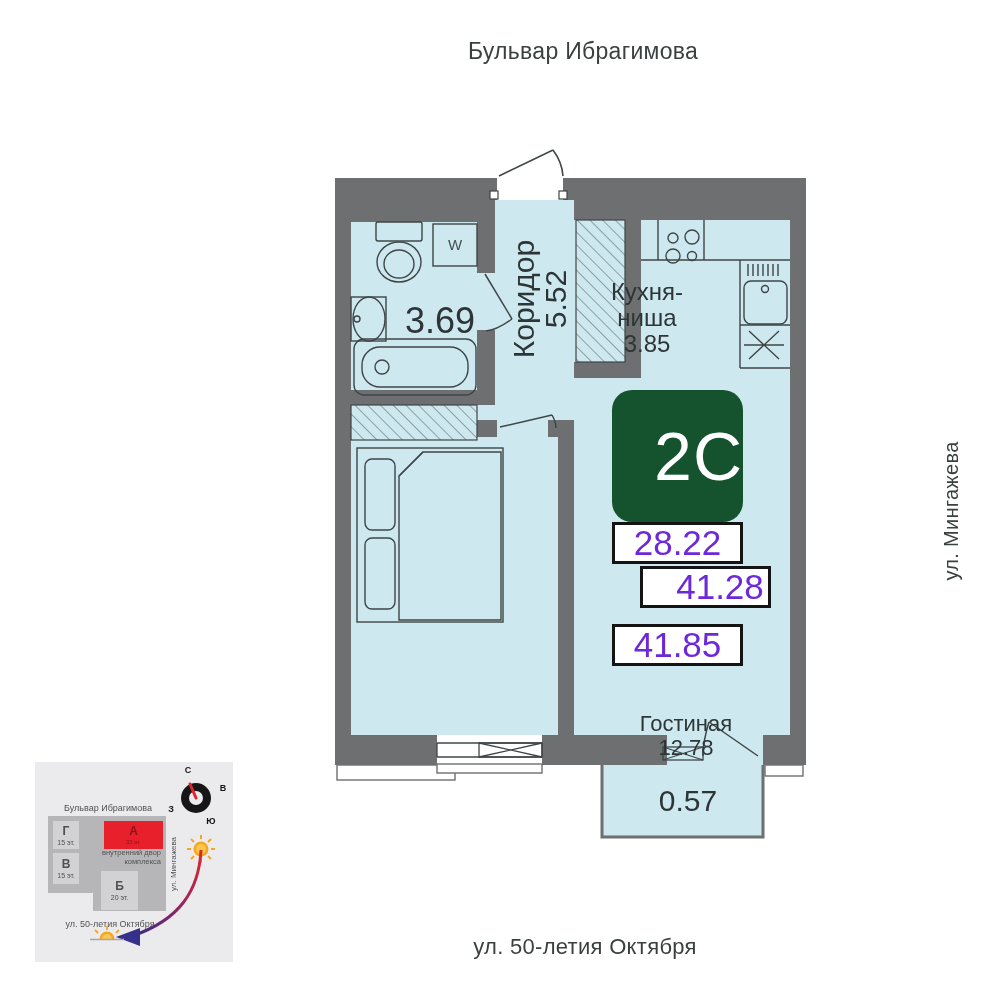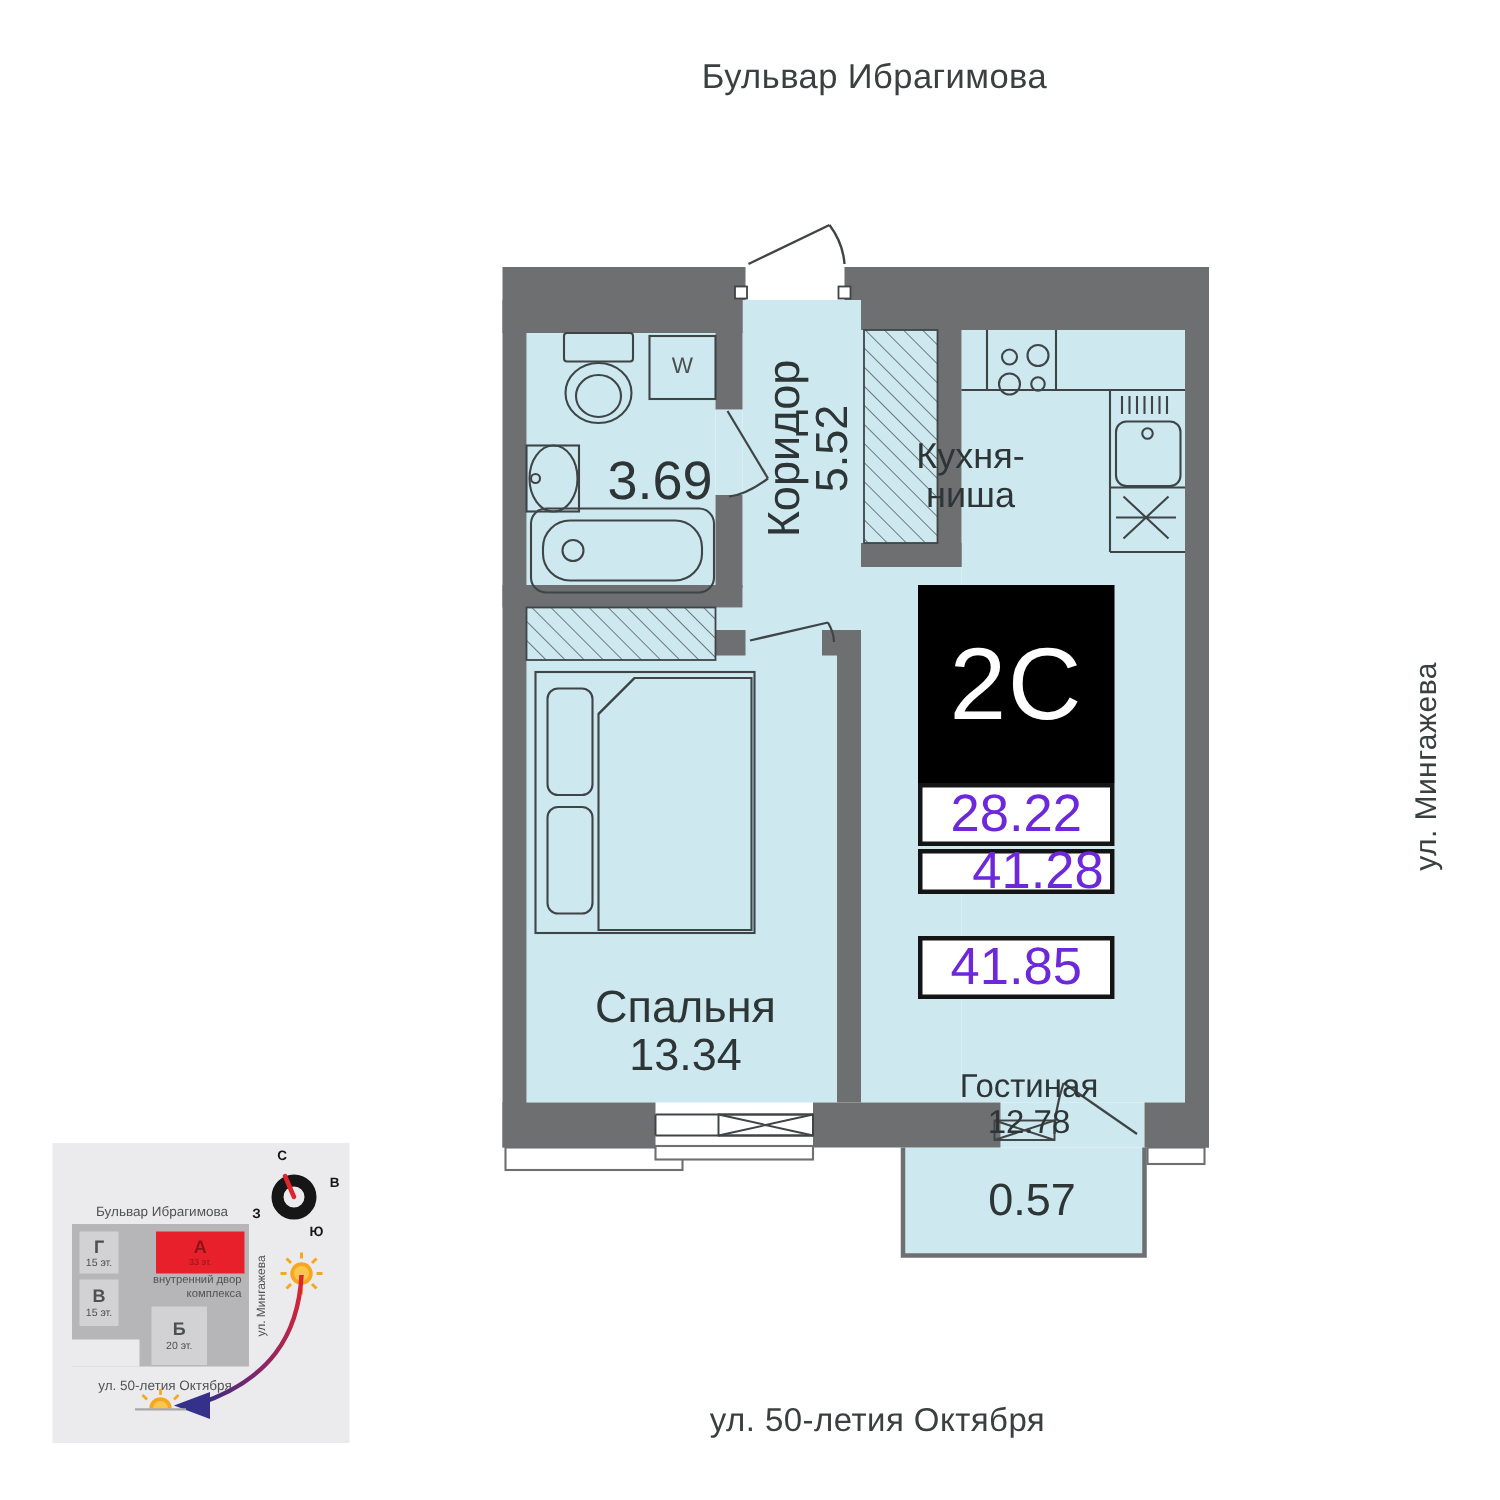--- a/index.html
+++ b/index.html
@@ -4,21 +4,21 @@
 <style>
   html,body{margin:0;padding:0;background:#fff;}
   #stage{position:relative;width:1000px;height:1000px;background:#fff;overflow:hidden;
          font-family:"Liberation Sans","DejaVu Sans",sans-serif;color:#2e3536;}
   .abs{position:absolute;}
   .lbl{position:absolute;transform:translate(-50%,-50%);text-align:center;line-height:1.08;
        color:#2e3536;white-space:nowrap;}
   .street{color:#39403f;letter-spacing:.3px;}
   .rot{transform:translate(-50%,-50%) rotate(-90deg);}
   .wrap{white-space:normal;}
-  #badge{background:#000000;display:flex;align-items:center;justify-content:center;}
+  #badge{background:#14532d;display:flex;align-items:center;justify-content:flex-end;border-radius:20px;}
   #badge span{color:#fff;font-size:68px;font-weight:500;letter-spacing:1px;}
   .areabox{background:#fff;border:3px solid #141414;box-sizing:border-box;
            display:flex;align-items:center;justify-content:center;font-size:35px;color:#6d28d9;}
   
   #mmcard{background:#ebebed;}
   .mmtext{position:absolute;transform:translate(-50%,-50%);text-align:center;color:#515254;line-height:1.15;}
   .block{position:absolute;display:flex;flex-direction:column;align-items:center;justify-content:center;
          color:#4f5052;line-height:1;}
   .block .bl{font-size:12px;font-weight:bold;}
   .block .fl{font-size:7px;margin-top:2px;}
@@ -175,43 +175,40 @@
   <div class="lbl street rot" style="left:952px;top:511px;font-size:20px;">ул. Мингажева</div>
   <div class="lbl street" style="left:585px;top:947px;font-size:22px;">ул. 50-летия Октября</div>
 
   <div class="lbl rot" style="left:540px;top:299px;font-size:30px;">
     <div>Коридор</div>
     <div>5.52</div>
   </div>
 
   <div class="lbl" style="left:647px;top:318px;font-size:24px;white-space:normal;width:125px;">
     <div class="wrap">Кухня-ниша</div>
+    <div>3.85</div>
   </div>
 
   <div class="lbl" style="left:440px;top:321px;font-size:36px;">3.69</div>
 
   <div class="lbl" style="left:455px;top:245px;font-size:15px;color:#4a4f50;">W</div>
 
-  <div class="lbl" style="left:457px;top:689px;font-size:30px;">
-    <div>Спальня</div>
-    <div>13.34</div>
-  </div>
 
   <div class="lbl" style="left:686px;top:690px;font-size:22px;margin-top:46px;">
     <div>Гостиная</div>
     <div>12.78</div>
   </div>
 
   <div class="lbl" style="left:688px;top:801px;font-size:30px;">0.57</div>
 
   <div id="badge" class="abs" style="left:612px;top:390px;width:131px;height:132px;">
     <span>2С</span>
   </div>
   <div class="abs areabox" style="left:612px;top:522px;width:131px;height:42px;">28.22</div>
-  <div class="abs areabox" style="left:612px;top:566px;width:131px;height:30px;padding-left:29px;">41.28</div>
+  <div class="abs areabox" style="left:640px;top:566px;width:131px;height:42px;padding-left:29px;">41.28</div>
   <div class="abs areabox" style="left:612px;top:624px;width:131px;height:42px;">41.85</div>
 
   <div id="mmcard" class="abs" style="left:35px;top:762px;width:198px;height:200px;"></div>
 
   <div class="mmtext" style="left:108px;top:808px;font-size:9px;">Бульвар Ибрагимова</div>
 
   <div class="abs" style="left:48px;top:816px;width:118px;height:95px;background:#b6b6b8;"></div>
   <div class="abs" style="left:48px;top:893px;width:45px;height:18px;background:#ebebed;"></div>
 
   <div class="block gray" style="left:53px;top:821px;width:26px;height:28px;">

